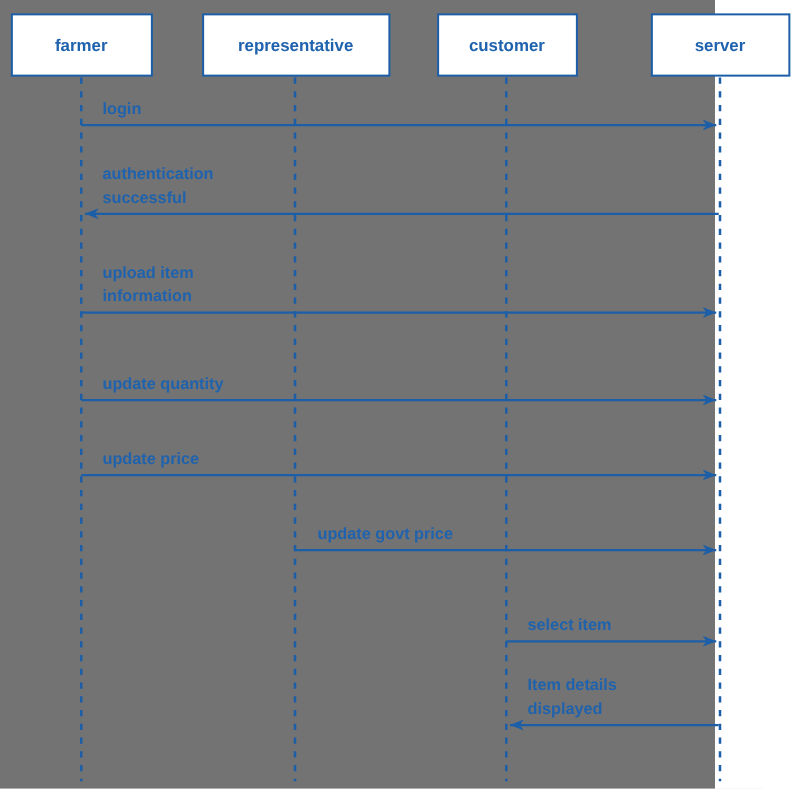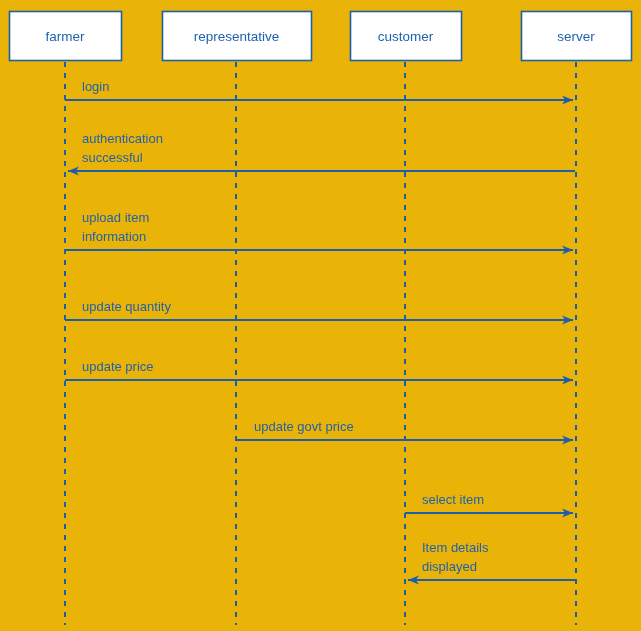--- a/index.html
+++ b/index.html
@@ -8,23 +8,24 @@
     background: #ffffff;
   }
   body {
     width: 641px;
     height: 631px;
     font-family: "Liberation Sans", sans-serif;
     overflow: hidden;
   }
   #diagram-root {
     position: relative;
-    width: 641px;
+    width: 572px;
     height: 631px;
-    background: #eab308;
+    background: #737373;
+    font-weight: bold;
   }
   svg.canvas {
     position: absolute;
     left: 0;
     top: 0;
     width: 641px;
     height: 631px;
   }
   .actor-label {
     font-family: "Liberation Sans", sans-serif;

